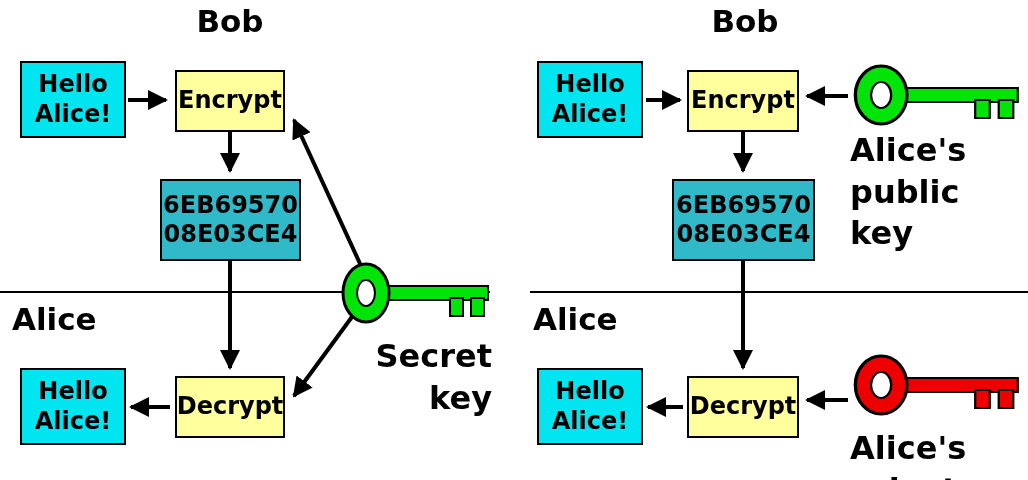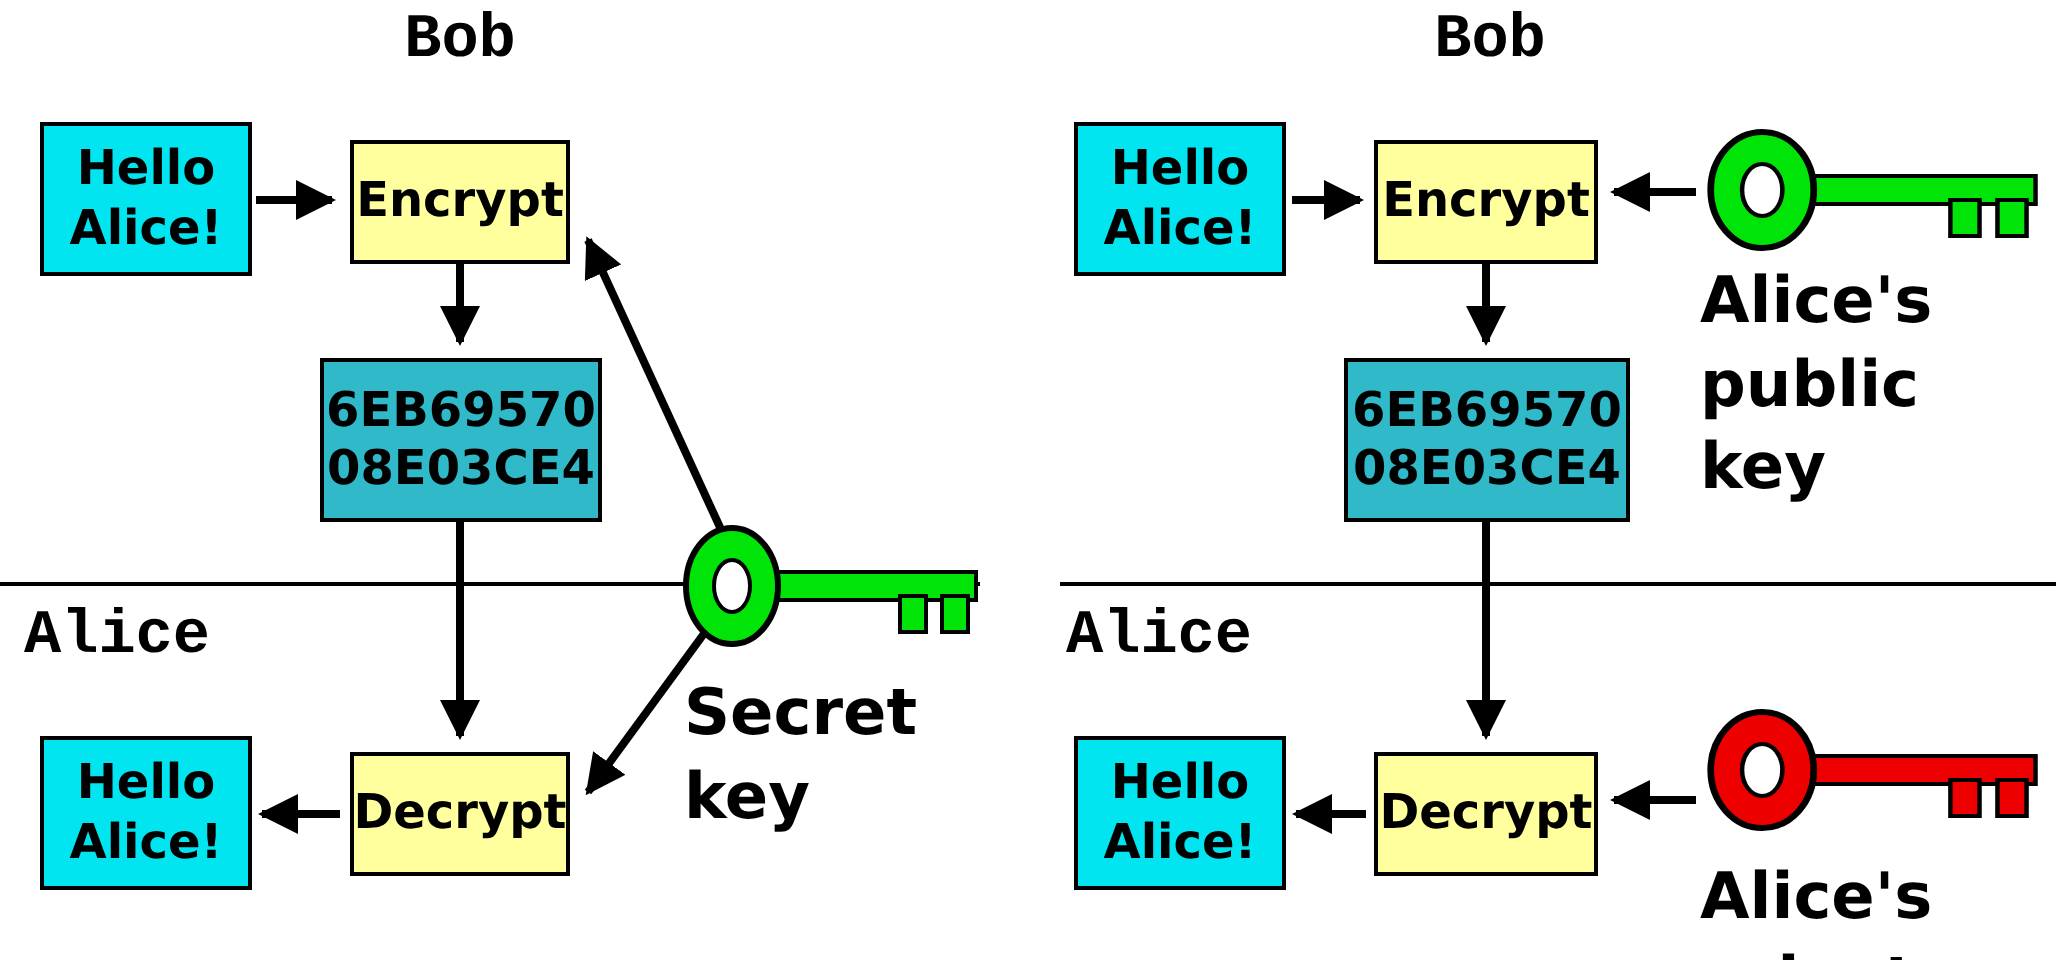--- a/index.html
+++ b/index.html
@@ -9,24 +9,24 @@
     font-family:"DejaVu Sans","Liberation Sans",sans-serif; font-weight:bold; color:#000;
     overflow:hidden;
   }
   .overlay { position:absolute; left:0; top:0; width:1028px; height:480px; }
   .box {
     position:absolute; border:2px solid #000;
     display:flex; align-items:center; justify-content:center;
     text-align:center; white-space:pre-line;
     font-size:24px; line-height:1.22;
   }
-  .title { position:absolute; font-size:31px; line-height:1.1;font-family:Liberation Mono, monospace; }
+  .title { position:absolute; font-size:31px; line-height:1.1; }
   .title.centered { text-align:center; }
   .keylabel { position:absolute; font-size:32px; line-height:1.3; white-space:pre-line; }
-  .keylabel.centered { text-align:left; }
+  .keylabel.centered { text-align:right; }
   .keysvg { position:absolute; }
 </style>
 </head>
 <body>
 
 <div class="canvas">
 
   <svg class="overlay" width="1028" height="480" viewBox="0 0 1028 480">
     <defs>
       <marker id="ah" viewBox="0 0 10 10" refX="9" refY="5" markerWidth="5" markerHeight="5" orient="auto">

